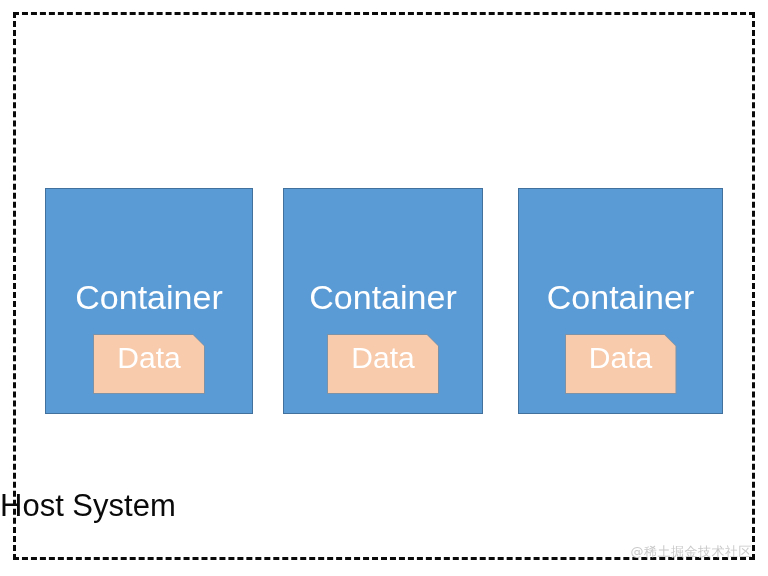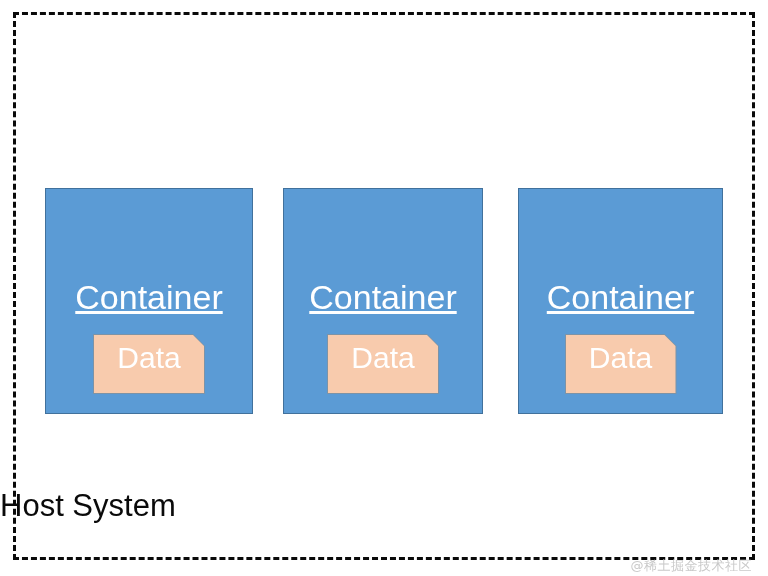--- a/index.html
+++ b/index.html
@@ -53,21 +53,20 @@
     right: 0;
     top: 88px;
     text-align: center;
     color: #ffffff;
     font-size: 34px;
     font-weight: 400;
     line-height: 40px;
     letter-spacing: 0px;
     white-space: nowrap;
     font-family: "Liberation Sans", sans-serif;
-    text-decoration: underline;
   }
 
   
   .data-note-wrap {
     position: absolute;
     left: 50%;
     transform: translateX(-50%);
     top: 146px;
     width: 110px;
     height: 58px;
@@ -116,21 +115,21 @@
     font-weight: 400;
     line-height: 38px;
     white-space: nowrap;
     font-family: "Liberation Sans", sans-serif;
   }
 
   
   .watermark {
     position: absolute;
     right: 16px;
-    bottom: 2px;
+    bottom: 16px;
     color: #c9c9c9;
     font-size: 13px;
     line-height: 16px;
     white-space: nowrap;
     font-family: "DejaVu Sans", sans-serif;
     letter-spacing: 0.5px;
     pointer-events: none;
   }
 </style>
 </head>

